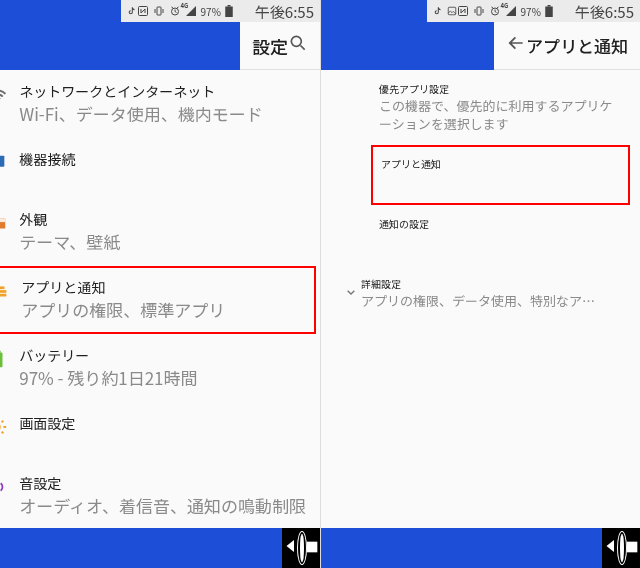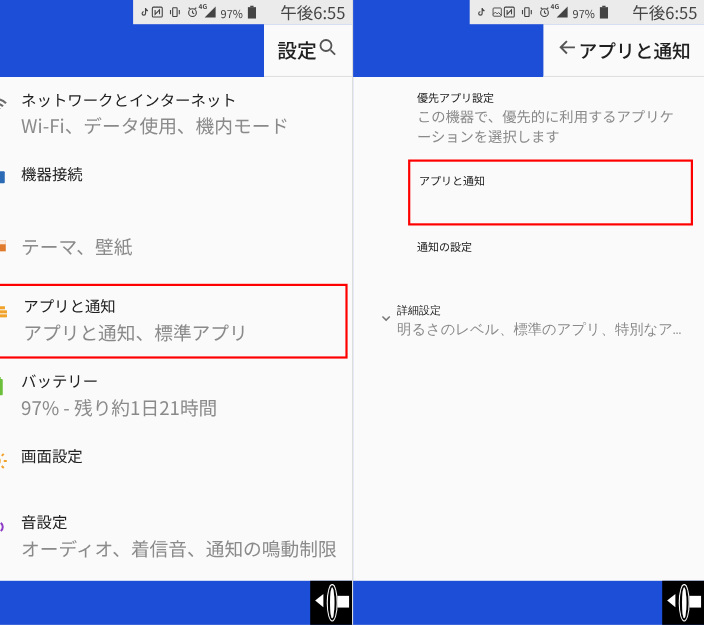--- a/index.html
+++ b/index.html
@@ -93,21 +93,21 @@
   }
   .item .s.wrap { white-space: normal; }
   .highlight {
     border: 2px solid #f00;
     margin: 0 4px;
     padding: 10px 10px 10px 8px;
   }
 
   
   .right .item { padding-left: 58px; padding-right: 18px; }
-  .right .item.with-chevron { padding-left: 22px; gap: 2px; font-family: Liberation Mono, monospace; }
+  .right .item.with-chevron { padding-left: 22px; gap: 2px; }
   .right .highlight { margin: 0 10px 0 50px; padding: 10px 10px 10px 8px; }
   .right .highlight .body { }
   .right .item .t { font-size: 10px; }
   .right .item .s { font-size: 13px; }
 
   
   .navbar {
     height: 40px;
     background: #000;
     display: flex;
@@ -209,35 +209,36 @@
     </div>
 
     <div class="item">
       <span class="ic">
         <svg width="22" height="22" viewBox="0 0 24 24">
             <rect x="3" y="7" width="18" height="11" fill="#e07a2c"></rect>
             <rect x="3" y="7" width="18" height="4" fill="#fff" opacity=".85"></rect>
           </svg>
       </span>
       <div class="body">
+        <div class="t">外観</div>
         <div class="s">テーマ、壁紙</div>
       </div>
     </div>
 
     <div class="item highlight">
       <span class="ic">
         <svg width="22" height="22" viewBox="0 0 24 24">
             <rect x="4" y="11" width="16" height="3" fill="#f0a22a"></rect>
             <rect x="4" y="15" width="16" height="3" fill="#f0a22a"></rect>
             <rect x="6" y="7" width="12" height="3" fill="#f0a22a"></rect>
           </svg>
       </span>
       <div class="body">
         <div class="t">アプリと通知</div>
-        <div class="s">アプリと通知、標準アプリ</div>
+        <div class="s">アプリの権限、標準アプリ</div>
       </div>
     </div>
 
     <div class="item">
       <span class="ic">
         <svg width="22" height="22" viewBox="0 0 24 24">
             <rect x="8" y="3" width="8" height="2" fill="#6bbf3a"></rect>
             <rect x="6" y="5" width="12" height="16" rx="1" fill="#6bbf3a"></rect>
           </svg>
       </span>
@@ -373,21 +374,21 @@
     </div>
 
     <div class="item with-chevron">
       <span class="chevron">
         <svg width="16" height="16" viewBox="0 0 24 24">
             <path d="M7 10l5 5 5-5" fill="none" stroke="#777" stroke-width="2"></path>
           </svg>
       </span>
       <div class="body">
         <div class="t">詳細設定</div>
-        <div class="s">明るさのレベル、標準のアプリ、特別なア…</div>
+        <div class="s">アプリの権限、データ使用、特別なア…</div>
       </div>
     </div>
 
   </div>
 
   <div class="navbar">
     <span class="navbtn">
       <svg width="18" height="18" viewBox="0 0 24 24">
           <path d="M16 4l-10 8 10 8z" fill="#fff"></path>
         </svg>

